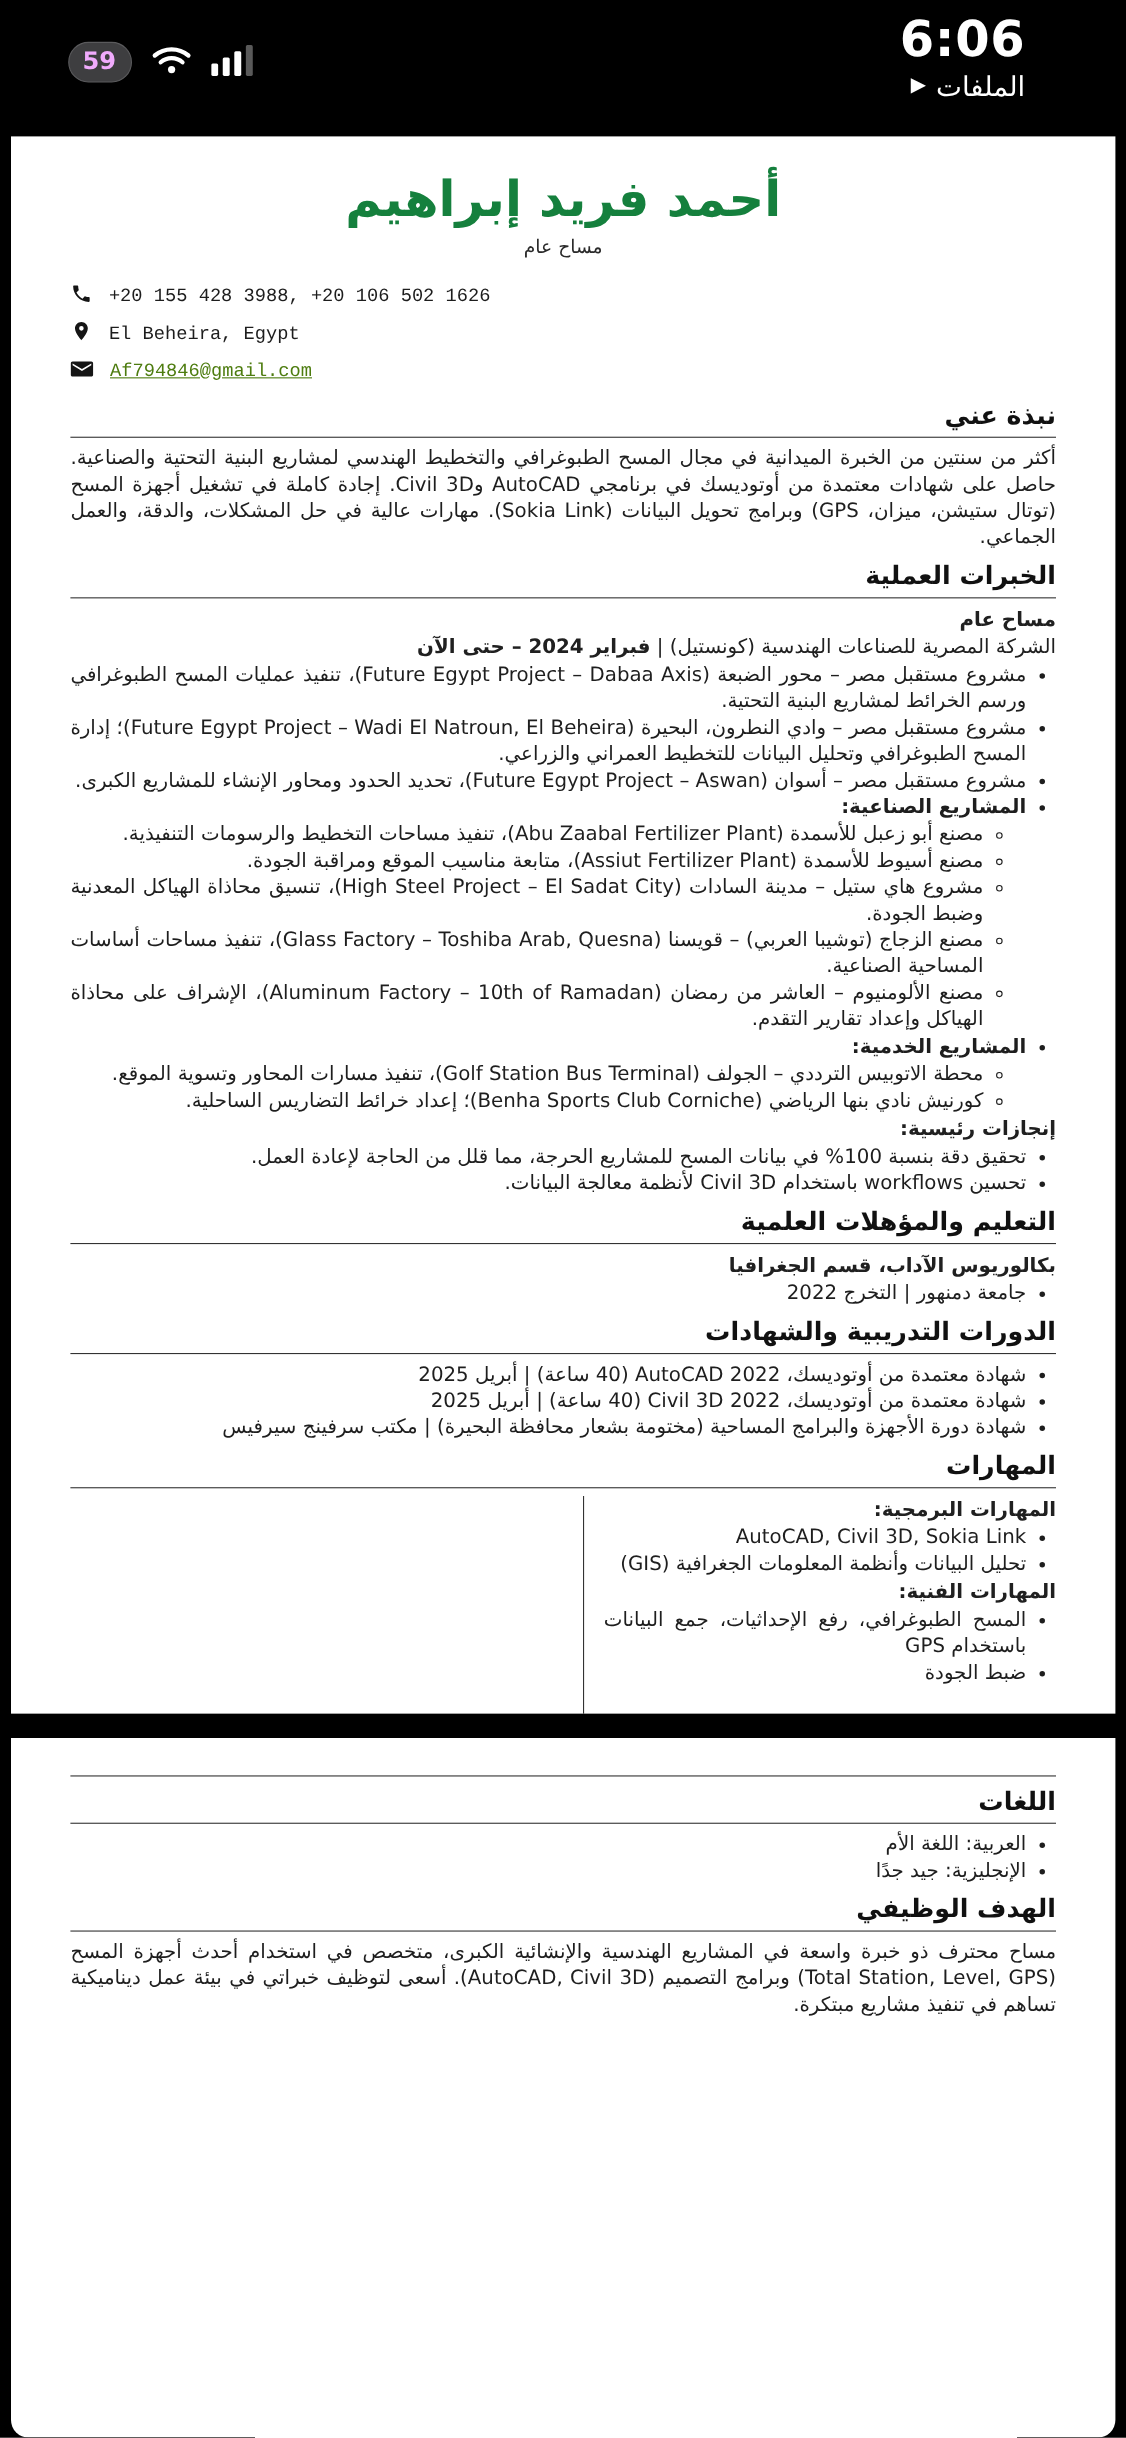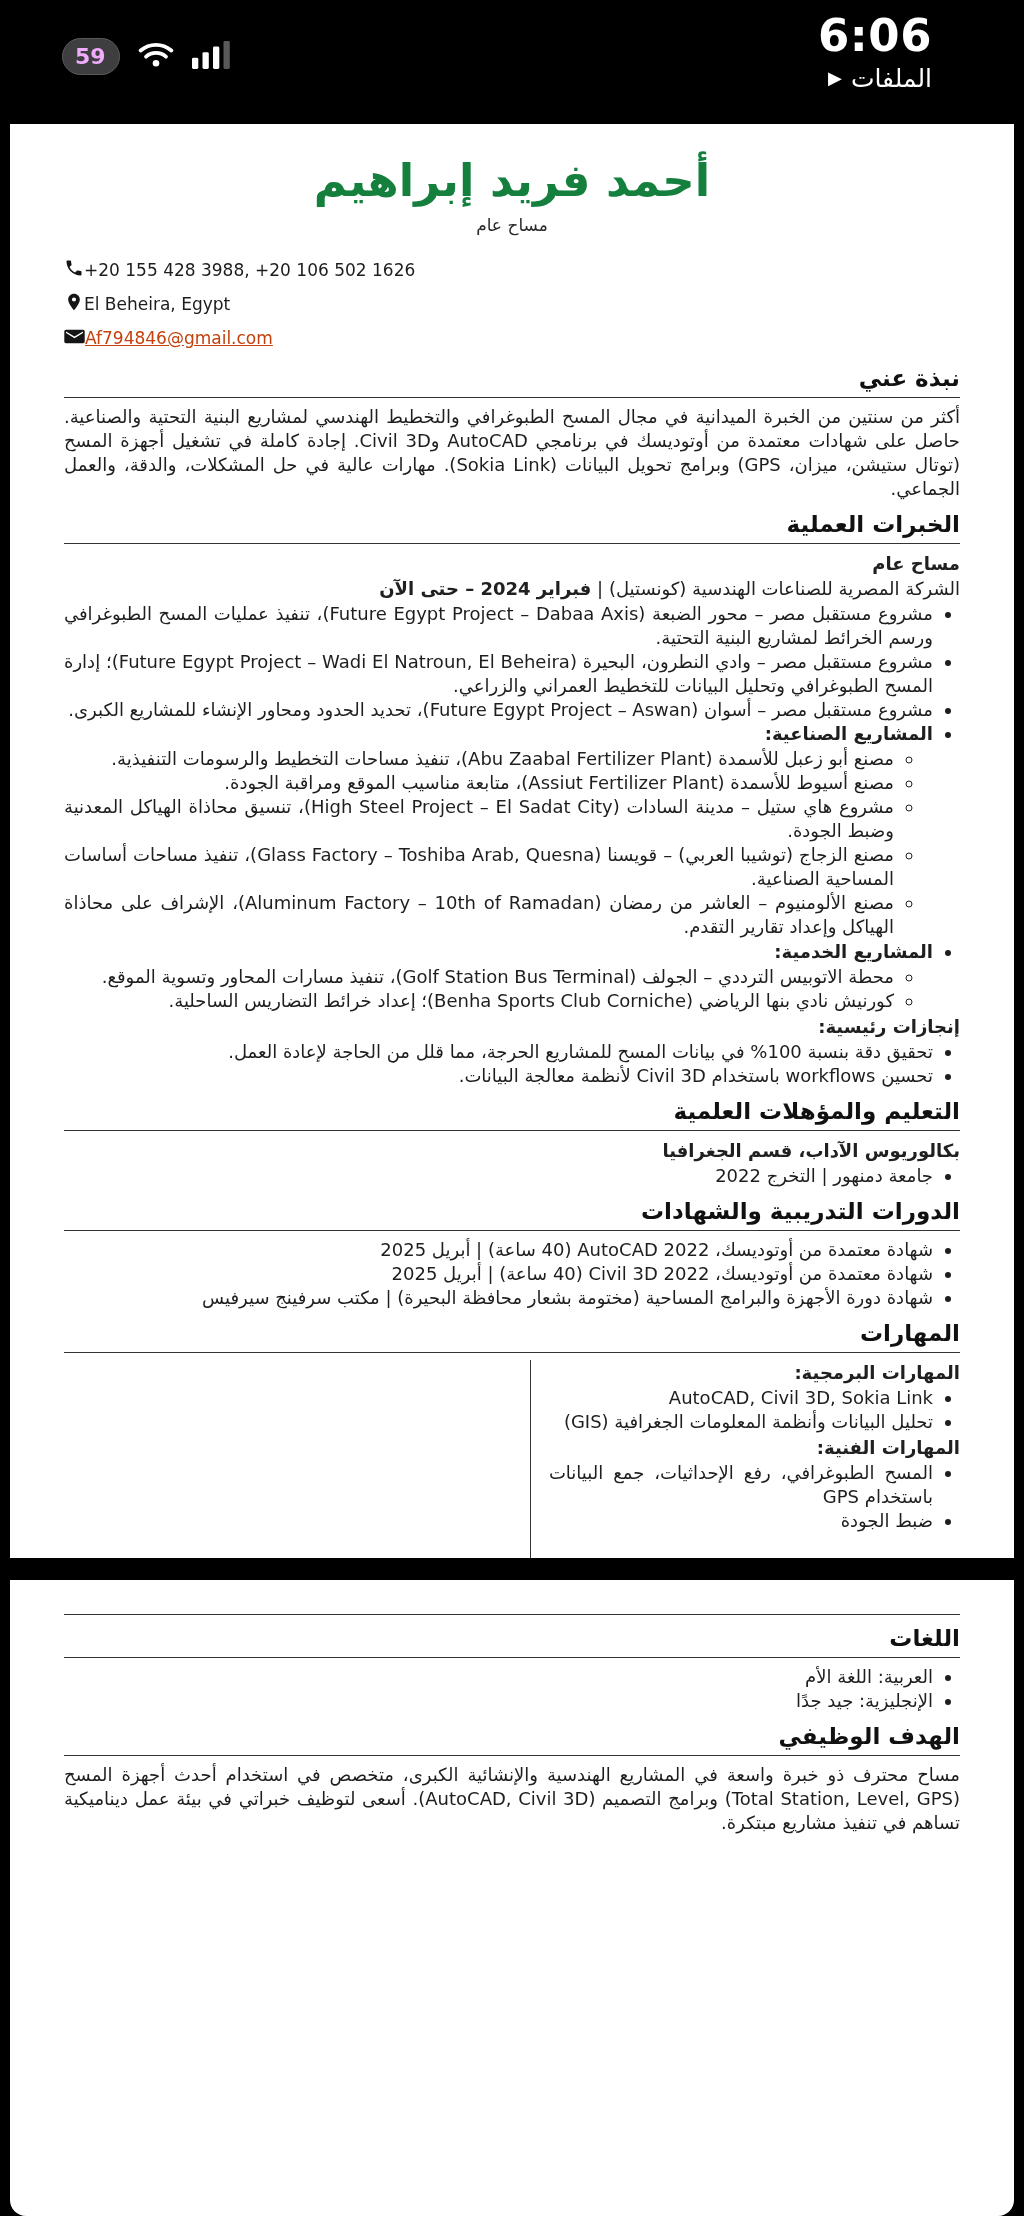--- a/index.html
+++ b/index.html
@@ -18,23 +18,23 @@
   
   .page { background:#fff; margin:0 10px; color:#202020; direction:rtl; text-align:right; }
   .page-1 { height:1434px; padding:24px 54px 0; overflow:hidden; }
   .page-gap { height:22px; background:#000; }
   .page-2 { height:636px; padding:20px 54px 0; overflow:hidden; border-radius:0 0 16px 16px; }
 
   .cv-name { font-size:45px; font-weight:bold; text-align:center; color:#15803d; margin-top:6px; }
   .cv-role { font-size:17px; text-align:center; color:#2a2a2a; margin-top:8px; }
 
   .contact { direction:ltr; text-align:left; margin-top:18px; font-size:17px; color:#1d1d1d; }
-  .contact-row { display:flex; align-items:center; height:34px; }
+  .contact-row { display:flex; align-items:center; gap:15px; height:34px;font-family:Liberation Mono, monospace; }
   .contact-row svg { flex:0 0 auto; }
-  .email-link { text-decoration:underline; color:#c2410c; cursor:pointer; }
+  .email-link { text-decoration:underline; color:#4d7c0f; cursor:pointer; }
 
   h2.sec { font-size:23px; font-weight:bold; color:#111; border-bottom:1.6px solid #333; padding-bottom:6px; margin:10px 0 7px; }
   p.body { font-size:18px; line-height:24px; color:#1e1e1e; text-align:justify; }
   .job-title { font-size:18px; font-weight:bold; line-height:25px; }
   .company-line { font-size:18px; line-height:25px; }
   .company-line .period { font-weight:bold; }
   .subhead { font-size:18px; font-weight:bold; line-height:25px; }
 
   ul.l1 { list-style:disc; padding-right:27px; margin:1px 0; }
   ul.l2 { list-style:circle; padding-right:66px; margin:1px 0; }

